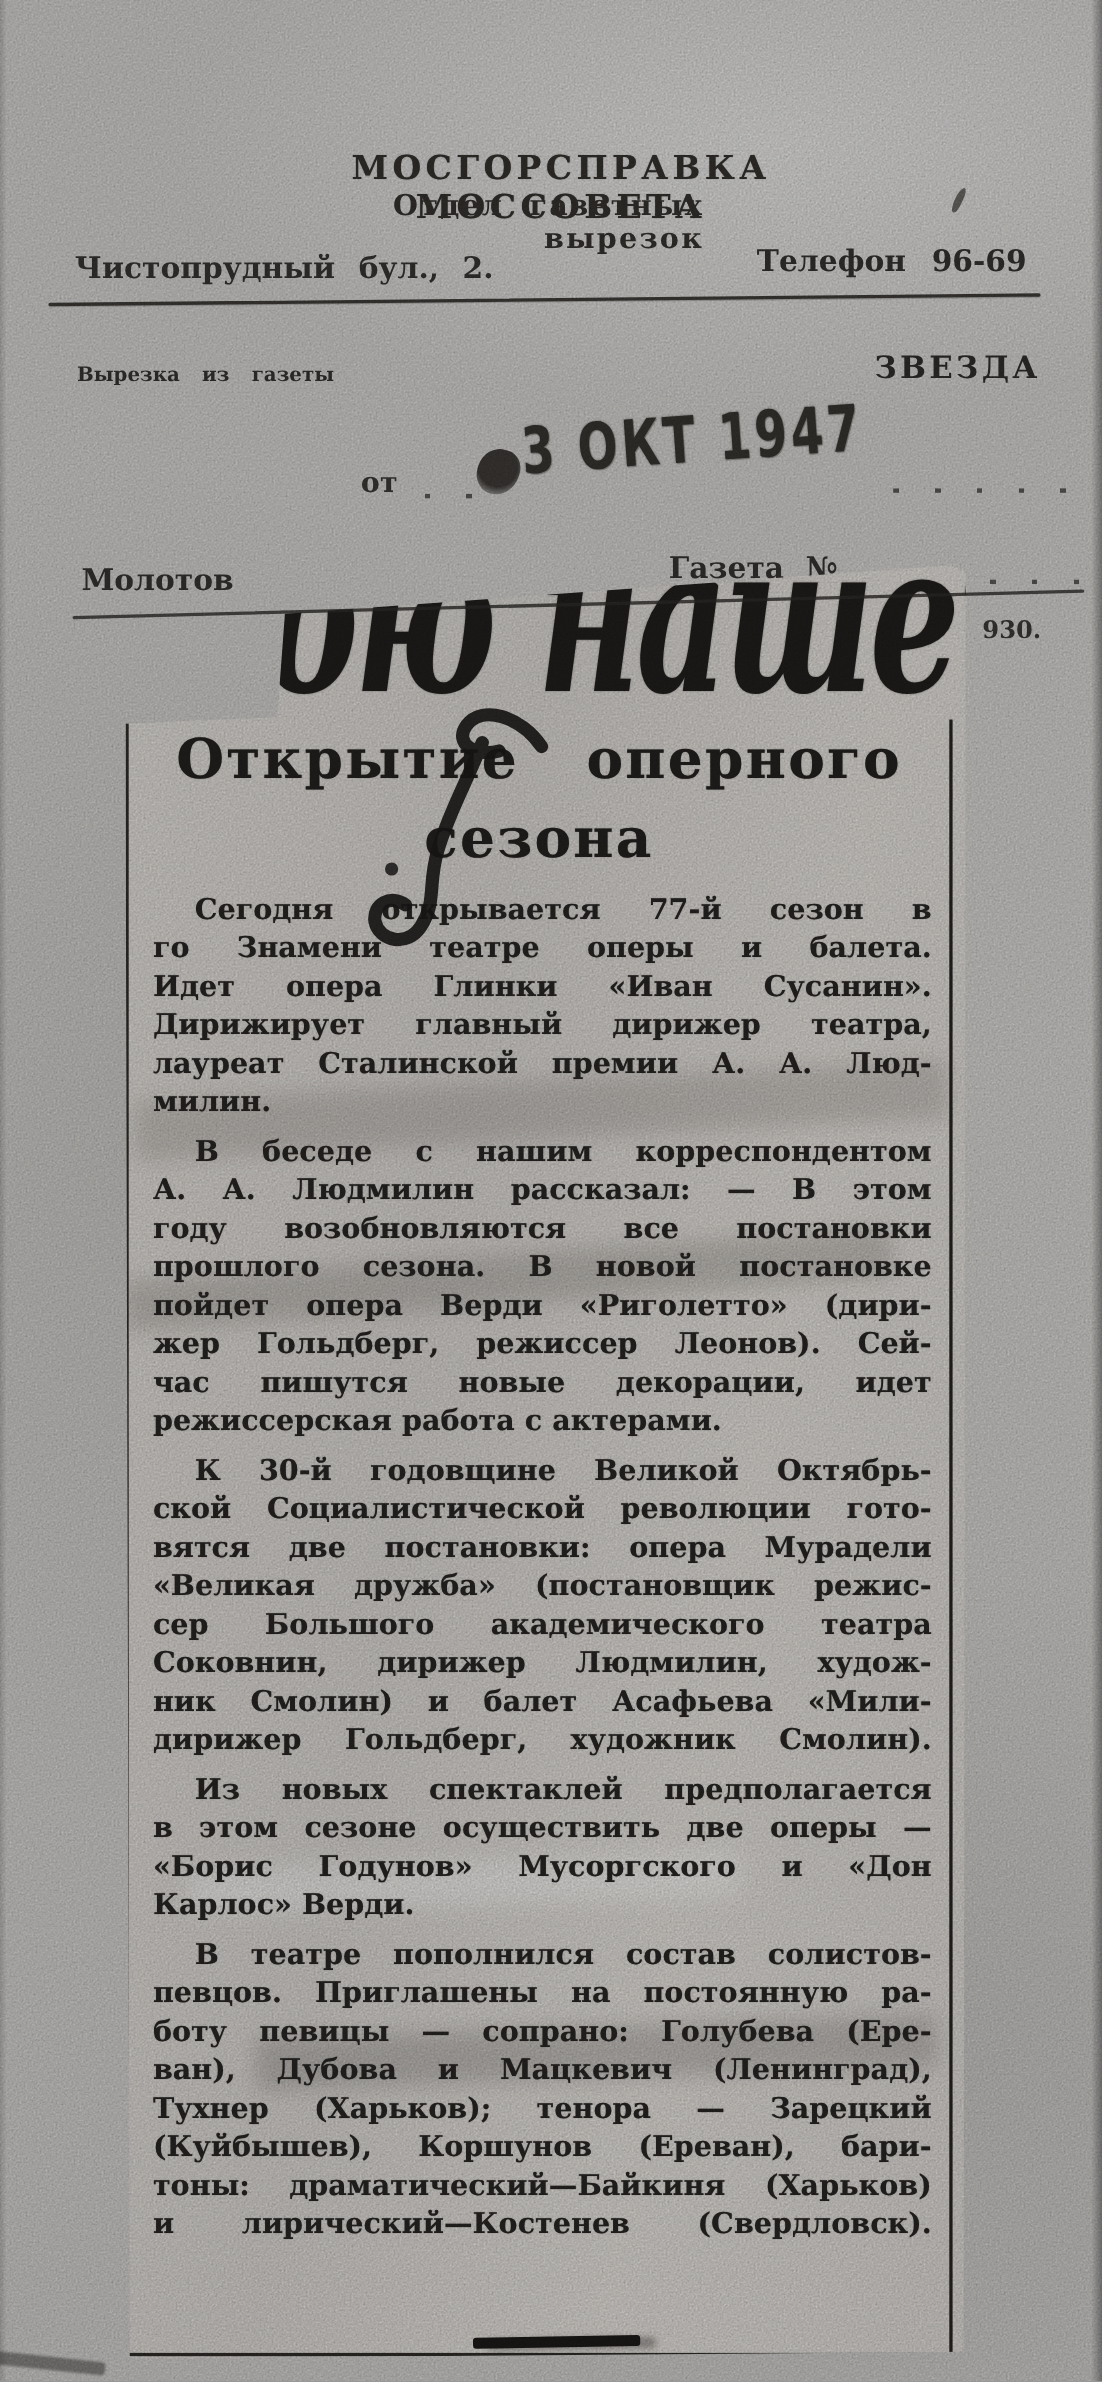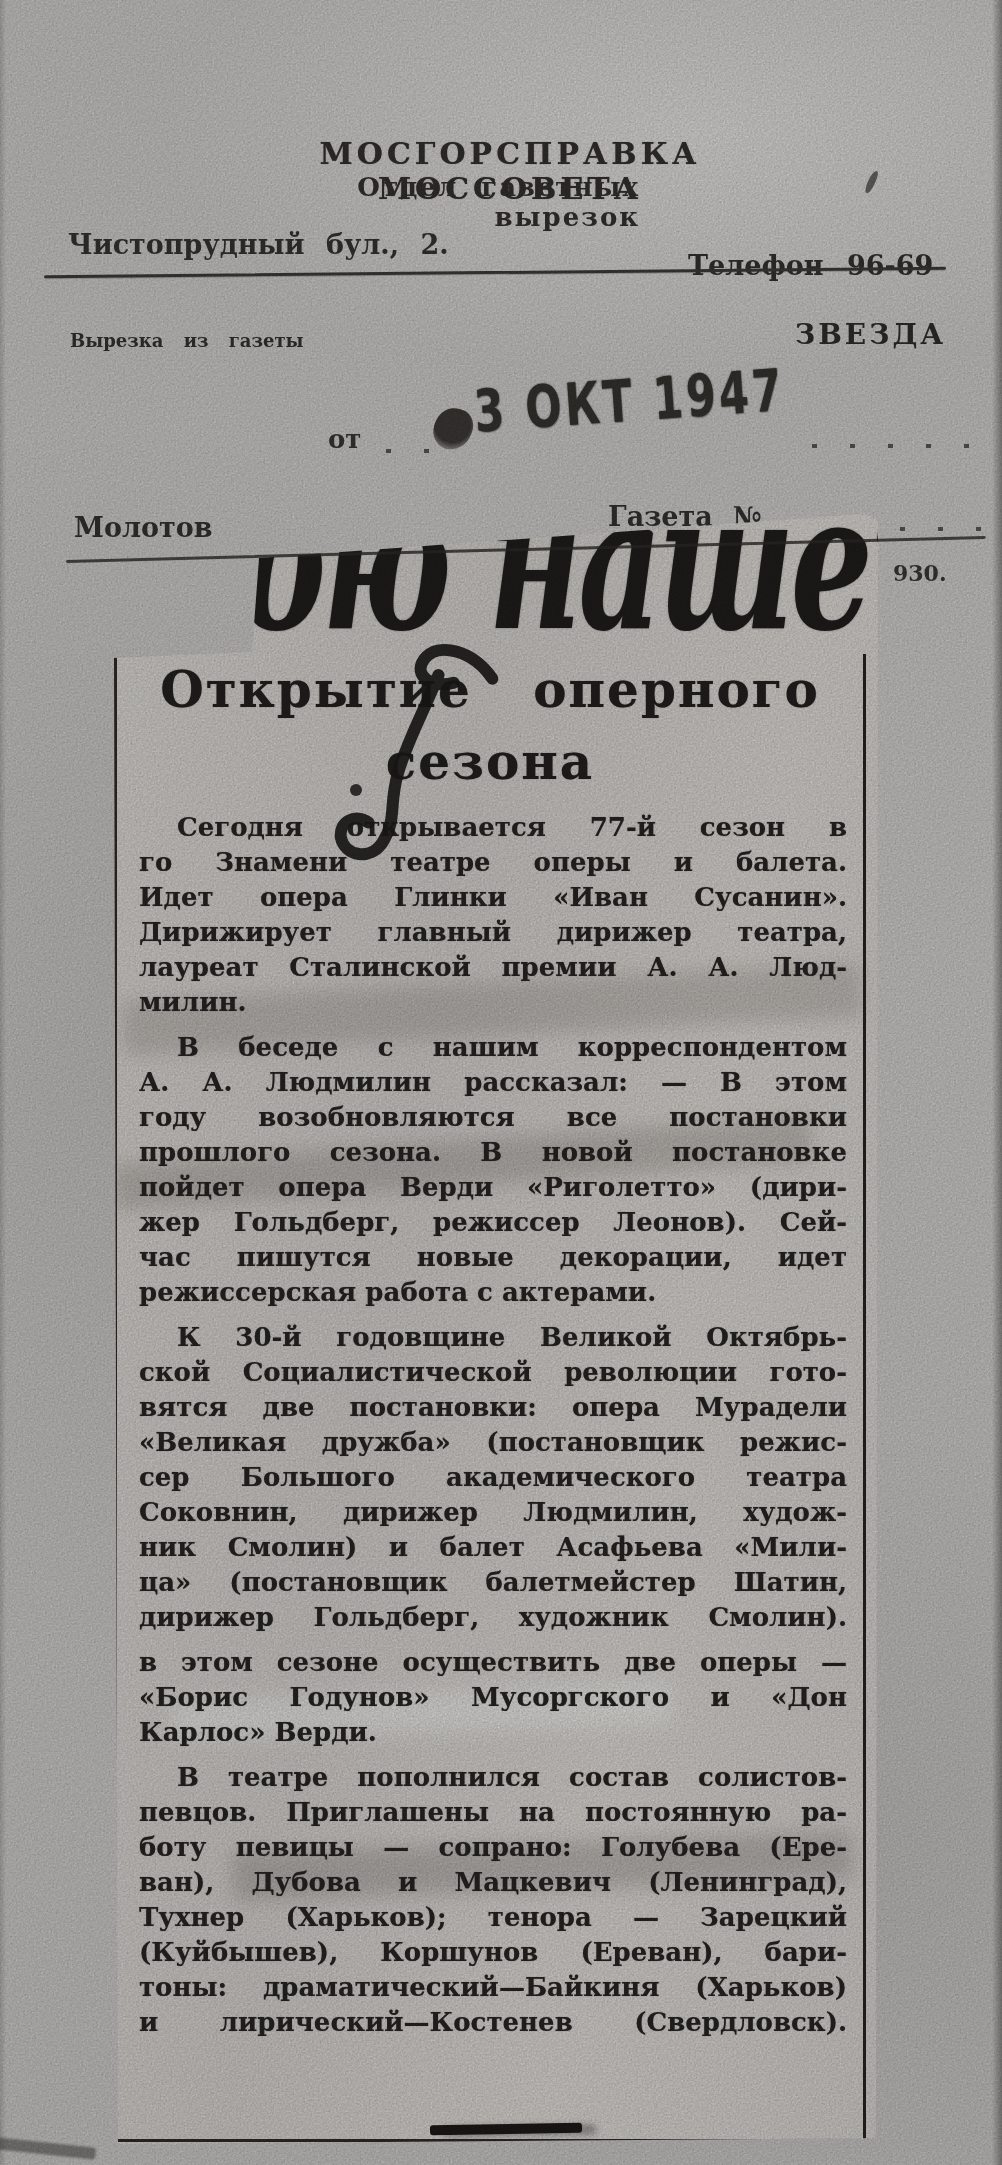--- a/index.html
+++ b/index.html
@@ -33,21 +33,21 @@
   .slip-org{
     left:200px;top:112px;width:620px;text-align:center;
     font-size:30px;font-weight:700;letter-spacing:4px;word-spacing:16px;
     color:#33302d;text-shadow:0 0 1px rgba(40,38,36,.55);margin-top:24px;
   }
   .slip-dept{
     left:280px;top:172px;width:360px;text-align:right;
     font-size:26px;font-weight:700;letter-spacing:2px;word-spacing:12px;color:#34312e;
   }
   .slip-address{left:68px;top:229px;font-size:27px;font-weight:700;word-spacing:12px;color:#353330;}
-  .slip-phone{left:688px;top:222px;font-size:27px;font-weight:700;word-spacing:14px;color:#333130;margin-top:28px;}
+  .slip-phone{left:688px;top:222px;font-size:27px;font-weight:700;word-spacing:14px;color:#333130;}
   .ink-speck{
     left:868px;top:170px;width:7px;height:24px;background:#4b4845;border-radius:60% 40% 50% 50%;
     transform:rotate(24deg);opacity:.8;
   }
   .rule1{
     left:44px;top:271px;width:902px;height:3px;background:#3d3a37;
     transform:rotate(-0.55deg);border-radius:2px;
     box-shadow:0 1px 0 rgba(60,58,55,.25);
   }
   .slip-label{left:70px;top:330px;font-size:18px;font-weight:700;word-spacing:14px;color:#343230;}
@@ -191,24 +191,24 @@
             <div class="line short">режиссерская работа с актерами.</div>
           </div>
           <div class="para">
             <div class="line first">К 30-й годовщине Великой Октябрь-</div>
             <div class="line">ской Социалистической революции гото-</div>
             <div class="line">вятся две постановки: опера Мурадели</div>
             <div class="line">«Великая дружба» (постановщик режис-</div>
             <div class="line">сер Большого академического театра</div>
             <div class="line">Соковнин, дирижер Людмилин, худож-</div>
             <div class="line">ник Смолин) и балет Асафьева «Мили-</div>
-            <div class="line">ца» (постановщик балетмейстер Шатин,</div>
             <div class="line">дирижер Гольдберг, художник Смолин).</div>
           </div>
           <div class="para">
+            <div class="line first">Из новых спектаклей предполагается</div>
             <div class="line">в этом сезоне осуществить две оперы —</div>
             <div class="line">«Борис Годунов» Мусоргского и «Дон</div>
             <div class="line short">Карлос» Верди.</div>
           </div>
           <div class="para">
             <div class="line first">В театре пополнился состав солистов-</div>
             <div class="line">певцов. Приглашены на постоянную ра-</div>
             <div class="line">боту певицы — сопрано: Голубева (Ере-</div>
             <div class="line">ван), Дубова и Мацкевич (Ленинград),</div>
             <div class="line">Тухнер (Харьков); тенора — Зарецкий</div>

